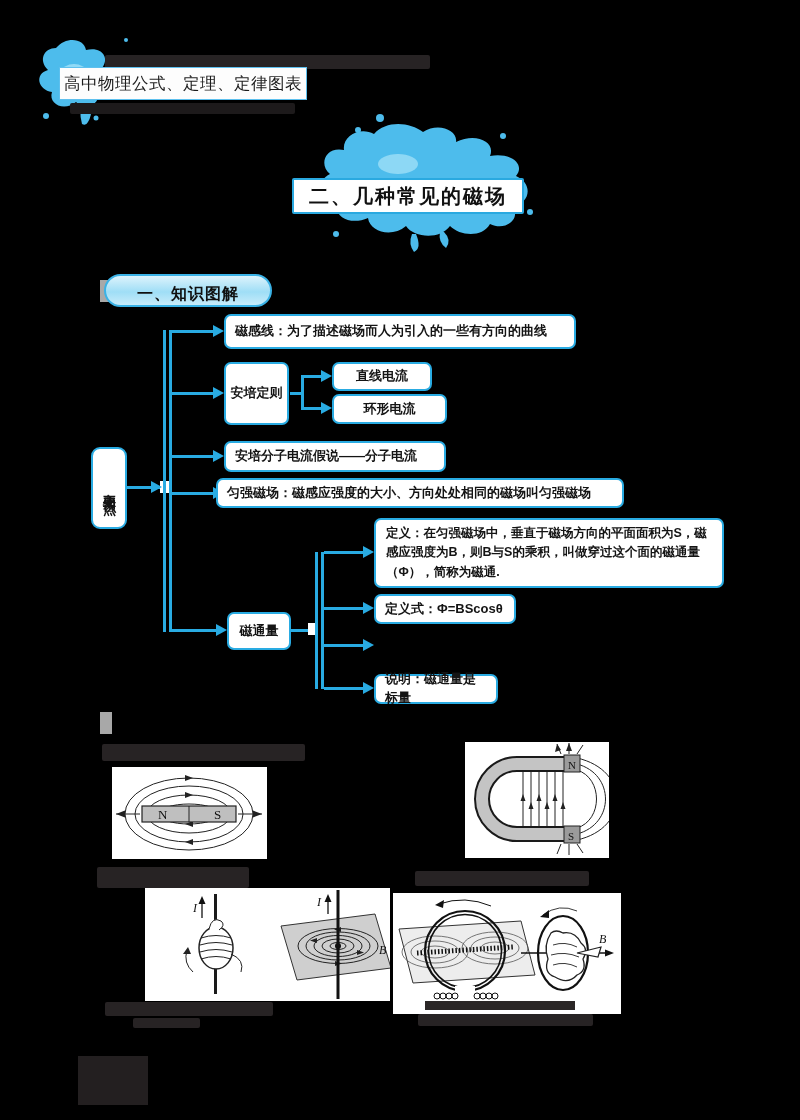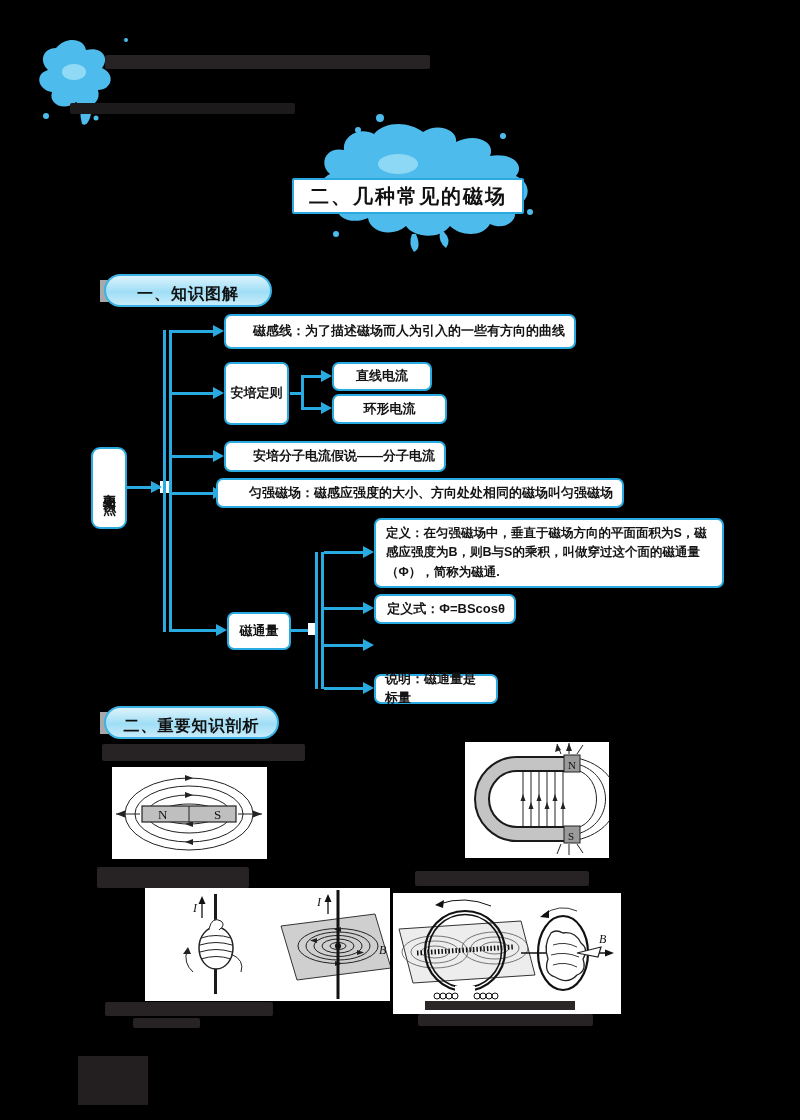--- a/index.html
+++ b/index.html
@@ -20,21 +20,21 @@
     font-size:20px;font-weight:800;color:#111;letter-spacing:2px;}
   
   .pill{position:absolute;height:33px;box-sizing:border-box;border:2px solid #3ab2e6;
     border-radius:17px;background:linear-gradient(180deg,#ddf3fc 0%,#9fdef6 55%,#c8ecfa 100%);
     display:flex;align-items:flex-end;justify-content:center;
     font-size:16px;font-weight:800;color:#101010;letter-spacing:1px;}
   .pill-frag{position:absolute;width:12px;height:22px;background:#a8a8a8;}
   
   .box{position:absolute;background:#fff;border:2px solid #29abe2;border-radius:7px;
     box-sizing:border-box;color:#141414;font-size:13px;font-weight:700;
-    display:flex;align-items:center;padding:0 9px;line-height:1.45;justify-content:flex-end;}
+    display:flex;align-items:center;padding:0 9px;line-height:1.45;}
   .box.center{justify-content:center;text-align:center;padding:0 4px;}
   .box.multiline{font-size:12.5px;padding:4px 10px;line-height:1.55;}
   .rootbox{position:absolute;left:91px;top:447px;width:36px;height:82px;
     background:#fff;border:2px solid #29abe2;border-radius:9px;box-sizing:border-box;
     color:#141414;font-size:13px;font-weight:700;
     writing-mode:vertical-rl;text-orientation:upright;letter-spacing:2px;
     display:flex;align-items:center;justify-content:center;}
   
   .hline{position:absolute;height:3px;background:#29abe2;}
   .vline{position:absolute;width:3px;background:#29abe2;}
@@ -55,20 +55,23 @@
     <ellipse cx="48" cy="44" rx="12" ry="8" fill="#9edff8" opacity="0.85"></ellipse>
     <circle cx="90" cy="30" r="2.5" fill="#4dbcec"></circle>
     <circle cx="20" cy="88" r="3" fill="#4dbcec"></circle>
     <circle cx="70" cy="90" r="2.5" fill="#4dbcec"></circle>
     <circle cx="100" cy="12" r="2" fill="#4dbcec"></circle>
     <path d="M58,70 q12,10 4,24 q-2,4 -6,2 q-4,-14 2,-26 Z" fill="#4dbcec"></path>
   </svg>
 
   <div class="ghost" style="left:105px;top:55px;width:325px;height:14px"></div>
 
+  <div class="header-label">
+    <span>高中物理公式、定理、定律图表</span>
+  </div>
 
   <div class="ghost" style="left:70px;top:103px;width:225px;height:11px;background:#1d1a1b"></div>
 
   <svg class="abs" style="left:298px;top:112px" width="250" height="140" viewBox="0 0 250 140">
     <circle cx="82" cy="6" r="4" fill="#4dbcec"></circle>
     <path d="M125,20 C140,10 160,18 158,30 C178,20 198,30 192,44 C212,40 228,52 218,64 C236,72 232,92 214,94 C224,106 208,120 192,112 C184,126 162,124 152,114 C142,128 116,126 108,114 C94,126 72,120 70,106 C52,114 34,104 40,90 C22,88 16,70 32,62 C20,52 28,34 46,38 C44,24 62,14 76,22 C88,8 112,10 125,20 Z" fill="#4dbcec"></path>
     <ellipse cx="100" cy="52" rx="20" ry="10" fill="#9edff8" opacity="0.8"></ellipse>
     <ellipse cx="160" cy="86" rx="14" ry="8" fill="#8bd7f6" opacity="0.7"></ellipse>
     <circle cx="60" cy="18" r="3" fill="#4dbcec"></circle>
     <circle cx="205" cy="24" r="3" fill="#4dbcec"></circle>
@@ -157,23 +160,20 @@
   <div class="hline" style="left:324px;top:644px;width:40px"></div>
   <div class="arr" style="left:363px;top:639px"></div>
 
   <div class="hline" style="left:324px;top:687px;width:40px"></div>
   <div class="arr" style="left:363px;top:682px"></div>
   <div class="box" style="left:374px;top:674px;width:124px;height:30px">
     <span>说明：磁通量是标量</span>
   </div>
 
   <div class="pill-frag" style="left:100px;top:712px"></div>
-  <div class="pill" style="left:104px;top:706px;width:175px">
-    <span>二、重要知识剖析</span>
-  </div>
 
   <div class="ghost" style="left:102px;top:744px;width:203px;height:17px"></div>
 
   <svg class="fig" style="left:112px;top:767px" width="155" height="92" viewBox="0 0 155 92">
     <g stroke="#222" fill="none" stroke-width="1">
       <ellipse cx="77" cy="47" rx="30" ry="10"></ellipse>
       <ellipse cx="77" cy="47" rx="42" ry="19"></ellipse>
       <ellipse cx="77" cy="47" rx="54" ry="28"></ellipse>
       <ellipse cx="77" cy="47" rx="64" ry="36"></ellipse>
       <line x1="4" y1="47" x2="28" y2="47"></line>

